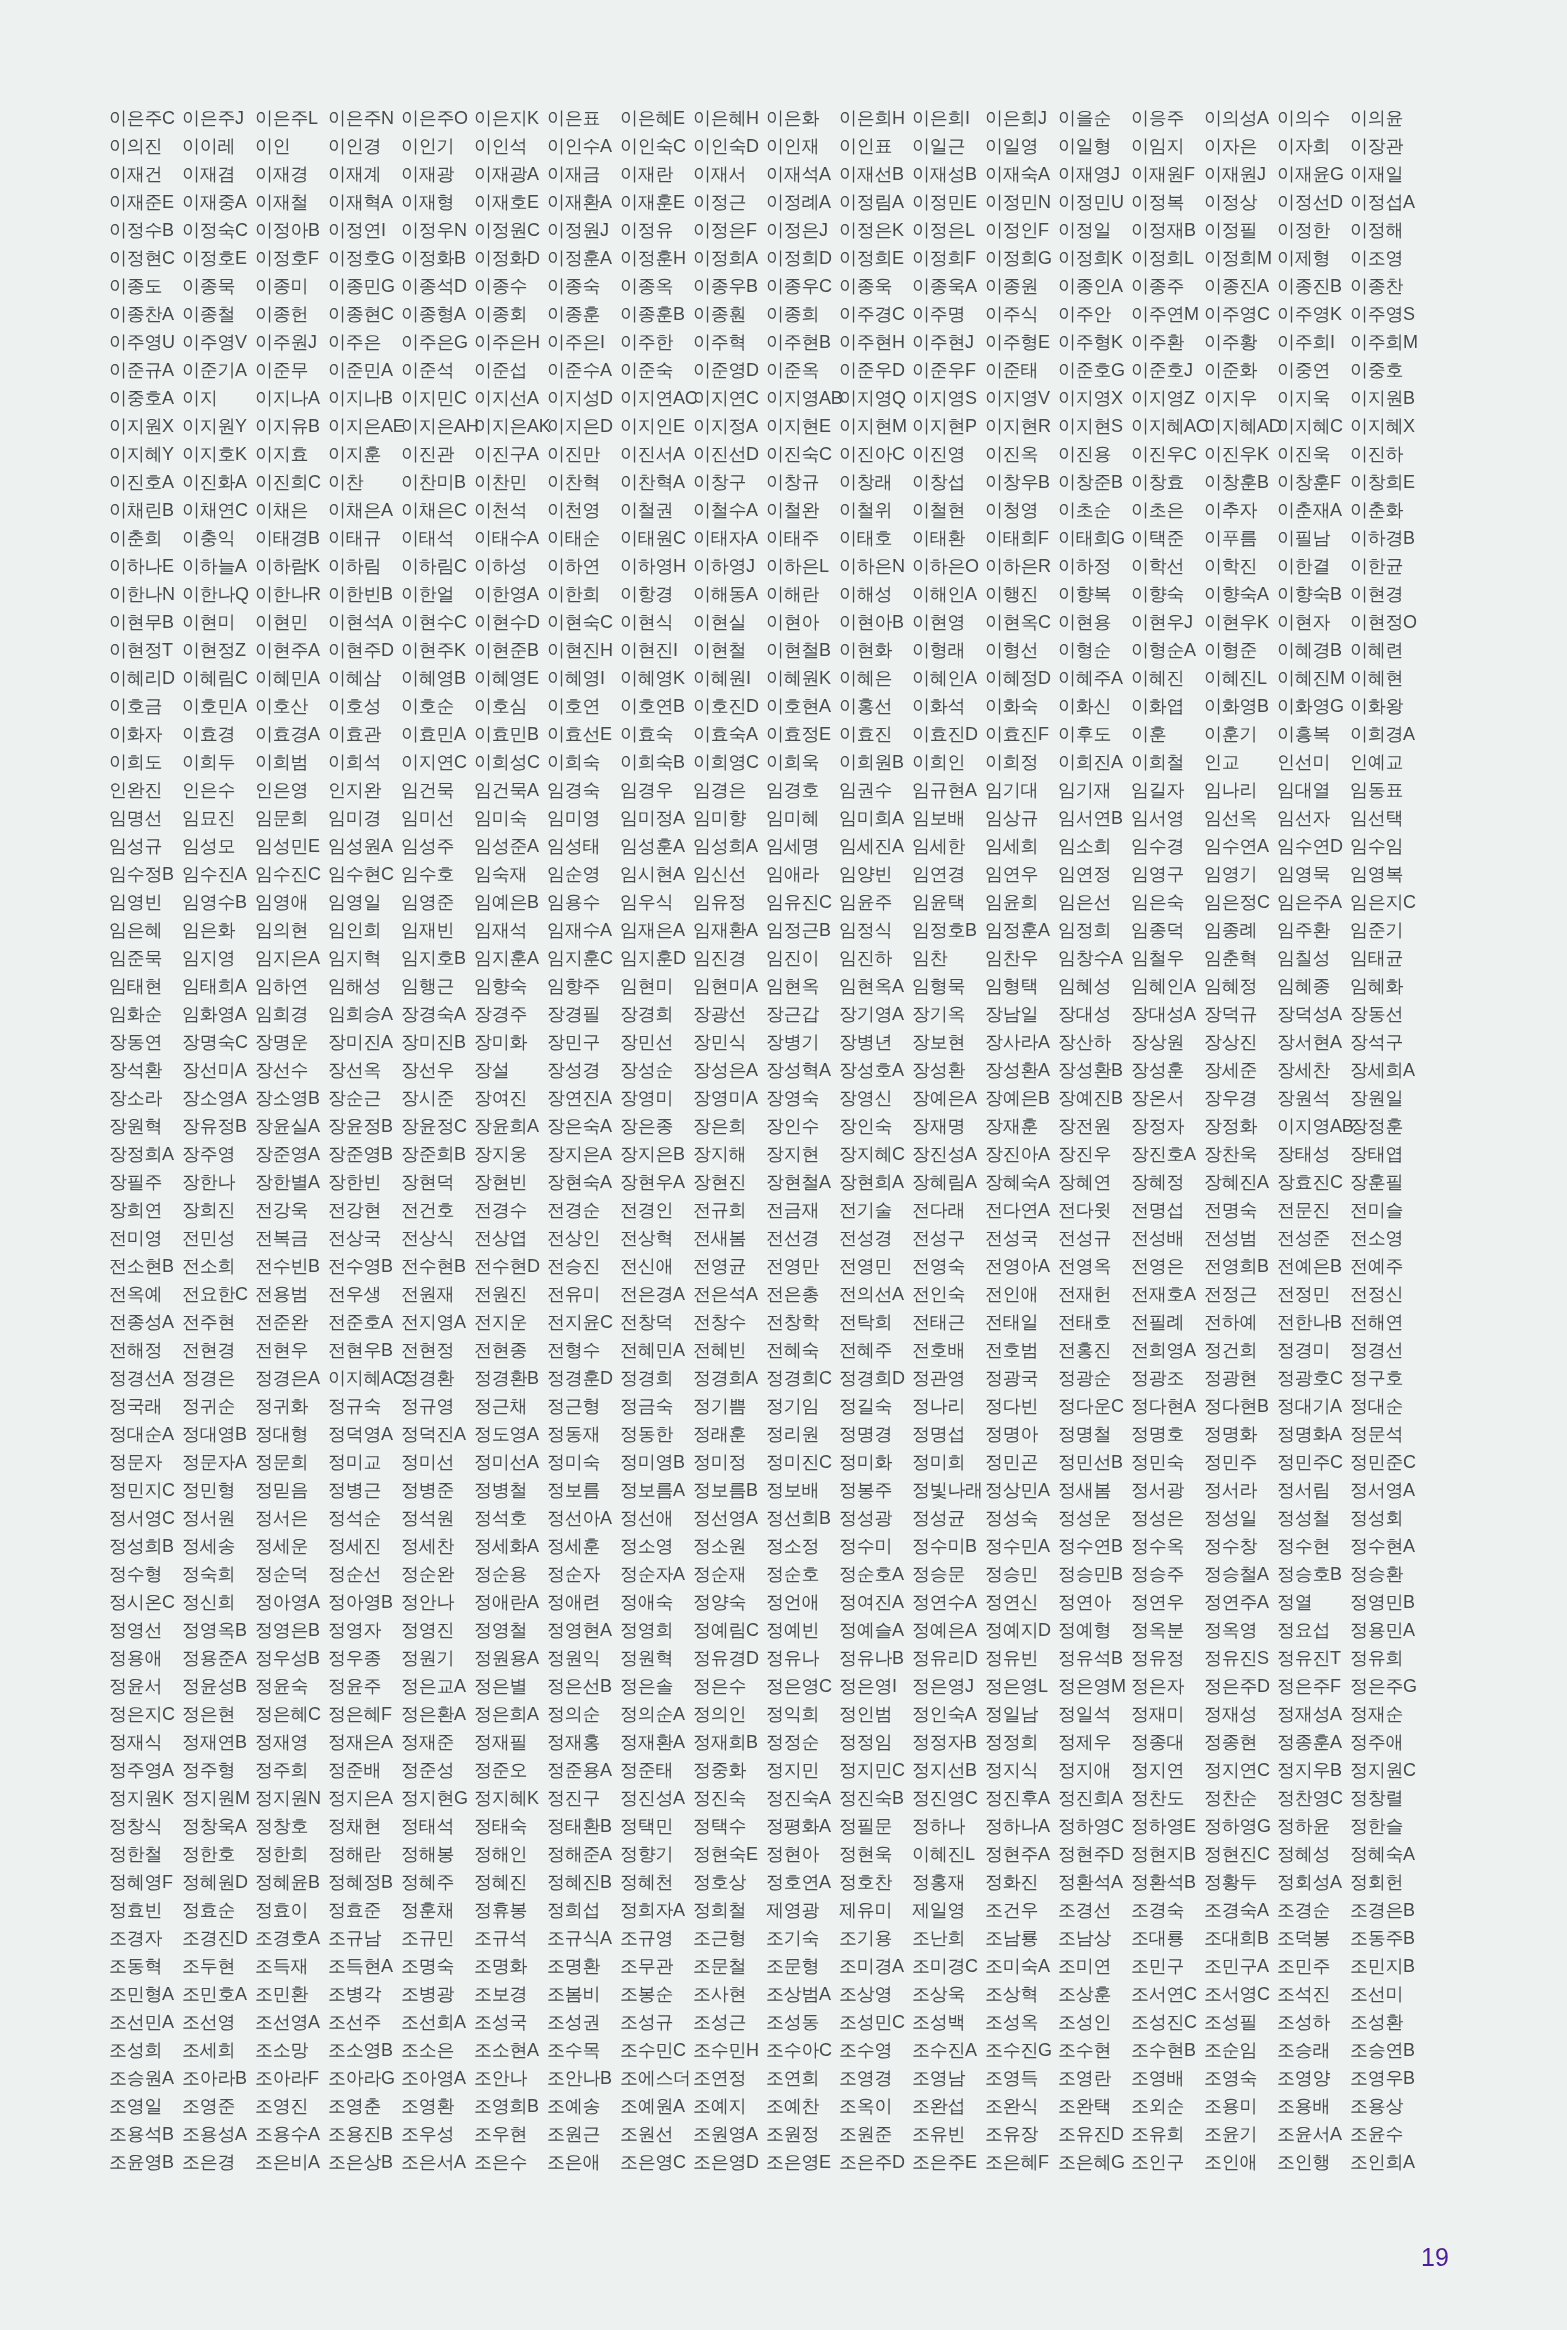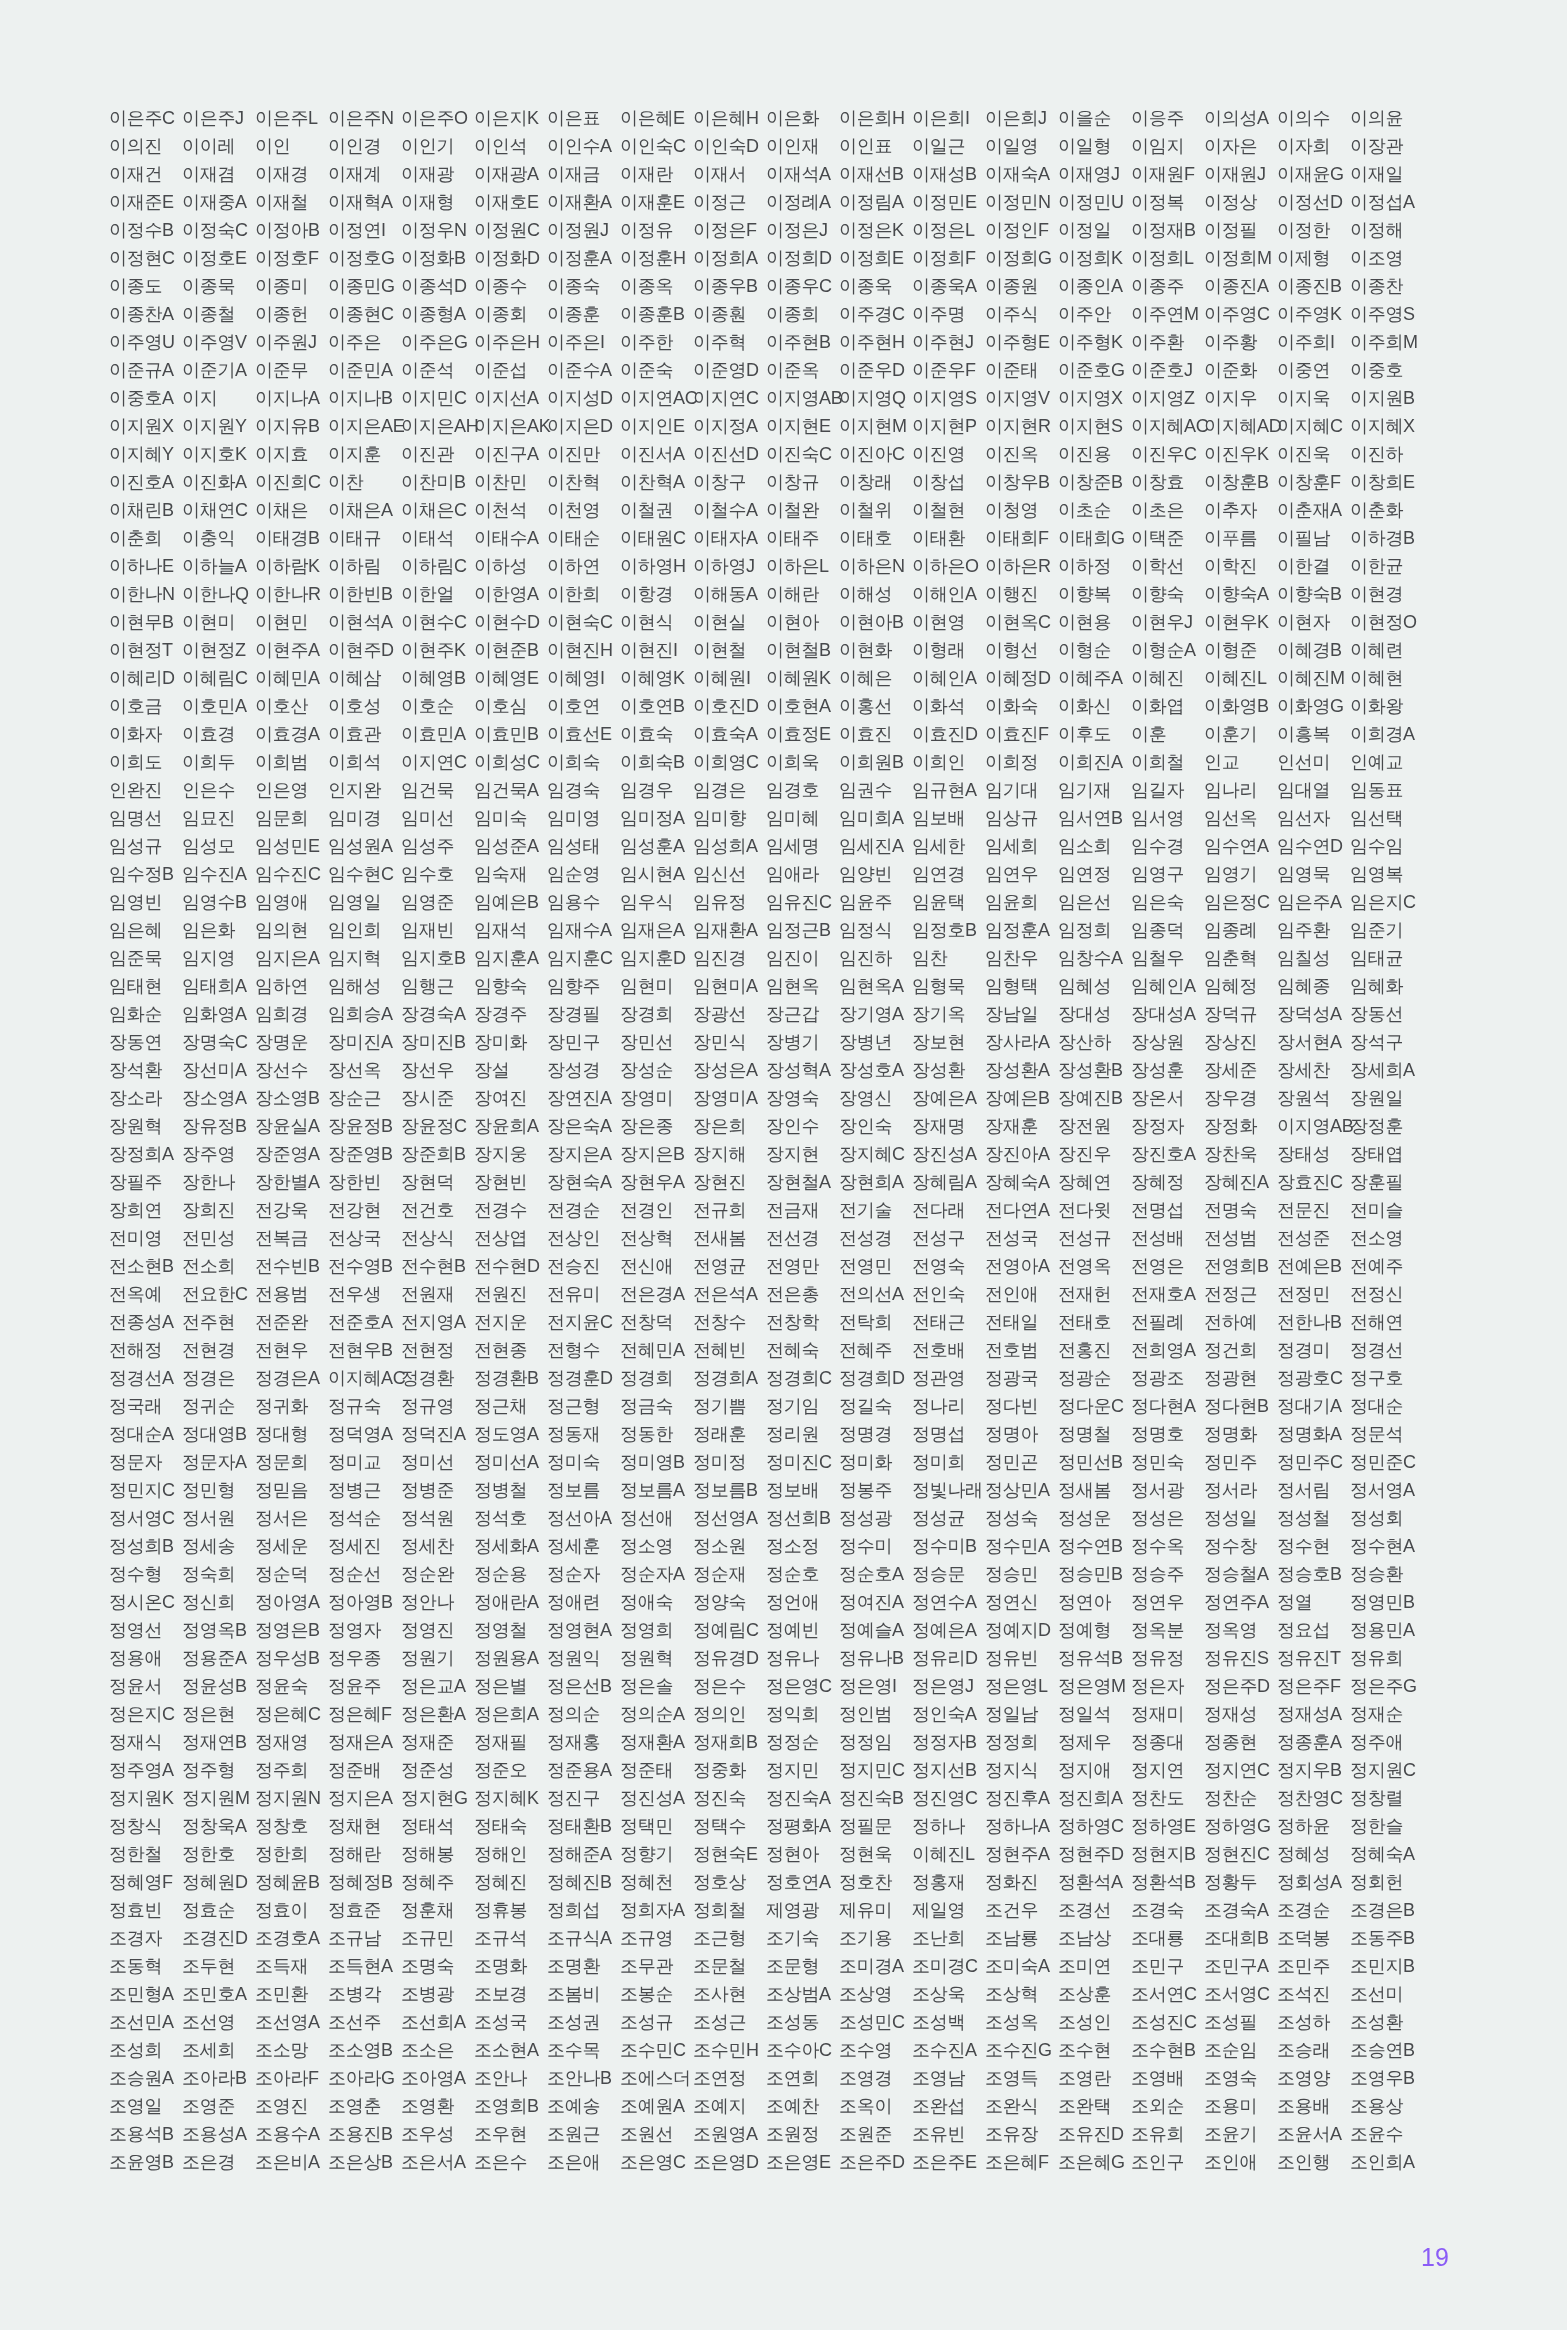--- a/index.html
+++ b/index.html
@@ -25,21 +25,21 @@
     color: #47494c;
     white-space: nowrap;
     letter-spacing: -0.3px;
   }
   .page-number {
     position: absolute;
     left: 1421px;
     top: 2241px;
     font-size: 25px;
     line-height: 32px;
-    color: #8b5cf6;
+    color: #4c1d95;
   }
 </style>
 </head>
 <body>
 
 <div class="page">
   <div class="name-grid">
       <span class="cell">이은주C</span>
       <span class="cell">이은주J</span>
       <span class="cell">이은주L</span>

